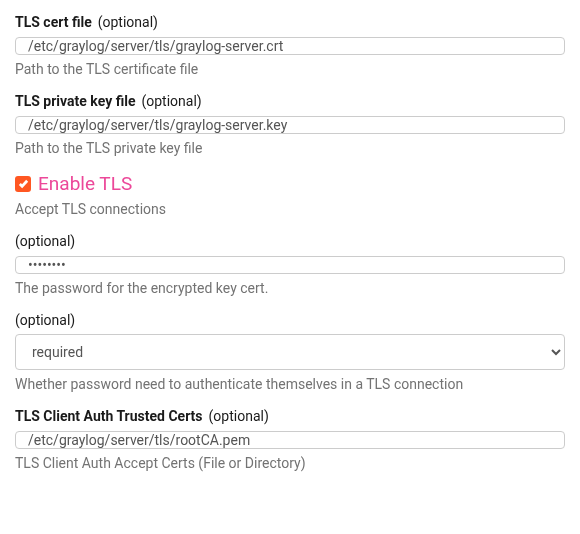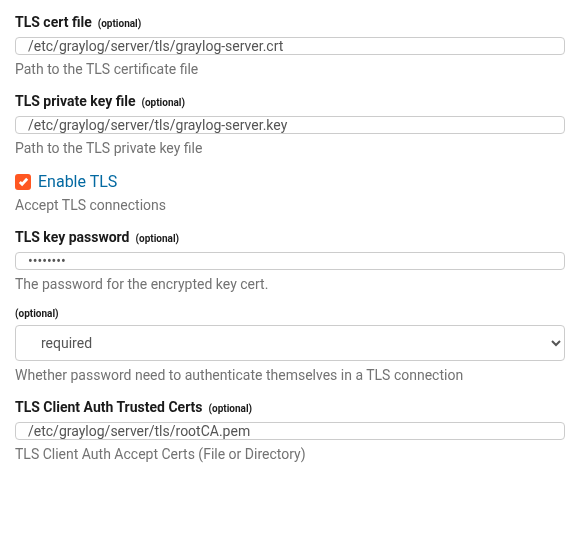--- a/index.html
+++ b/index.html
@@ -22,22 +22,22 @@
       align-items: baseline;
       gap: 6px;
       margin-bottom: 6px;
     }
     .field-label {
       font-weight: 700;
       font-size: 14px;
       color: #1a1a1a;
     }
     .optional-tag {
-      font-weight: 700;
-      font-size: 10px;
+      font-weight: 400;
+      font-size: 14px;
       color: #1a1a1a;
     }
     .text-input {
       width: 100%;
       padding: 0 12px;
       font-size: 14px;
       border: 1px solid #ccc;
       border-radius: 4px;
       color: #555;
       font-family: inherit;
@@ -65,29 +65,29 @@
       flex-shrink: 0;
     }
     .checkbox svg {
       width: 11px;
       height: 11px;
       stroke: #fff;
       stroke-width: 3;
       fill: none;
     }
     .checkbox-label {
-      font-size: 16px;
-      color: #0369a1;
+      font-size: 19px;
+      color: #ec4899;
     }
     .checkbox-group {
       margin-bottom: 16px;
     }
     .select-input {
       width: 100%;
-      padding: 8px 21px;
+      padding: 8px 12px;
       font-size: 14px;
       border: 1px solid #ccc;
       border-radius: 4px;
       color: #555;
       font-family: inherit;
       background: #fff;
       cursor: pointer;
     }
   </style>
 </head>
@@ -118,21 +118,20 @@
           <polyline points="2,6.5 4.5,9 10,3"></polyline>
         </svg>
     </div>
     <span class="checkbox-label">Enable TLS</span>
   </div>
   <div class="help-text">Accept TLS connections</div>
 </div>
 
 <div class="form-group">
   <div class="label-row">
-    <span class="field-label">TLS key password</span>
     <span class="optional-tag">(optional)</span>
   </div>
   <input type="password" class="text-input" value="••••••••" style="">
   <div class="help-text">The password for the encrypted key cert.</div>
 </div>
 
 <div class="form-group">
   <div class="label-row">
     <span class="optional-tag">(optional)</span>
   </div>

